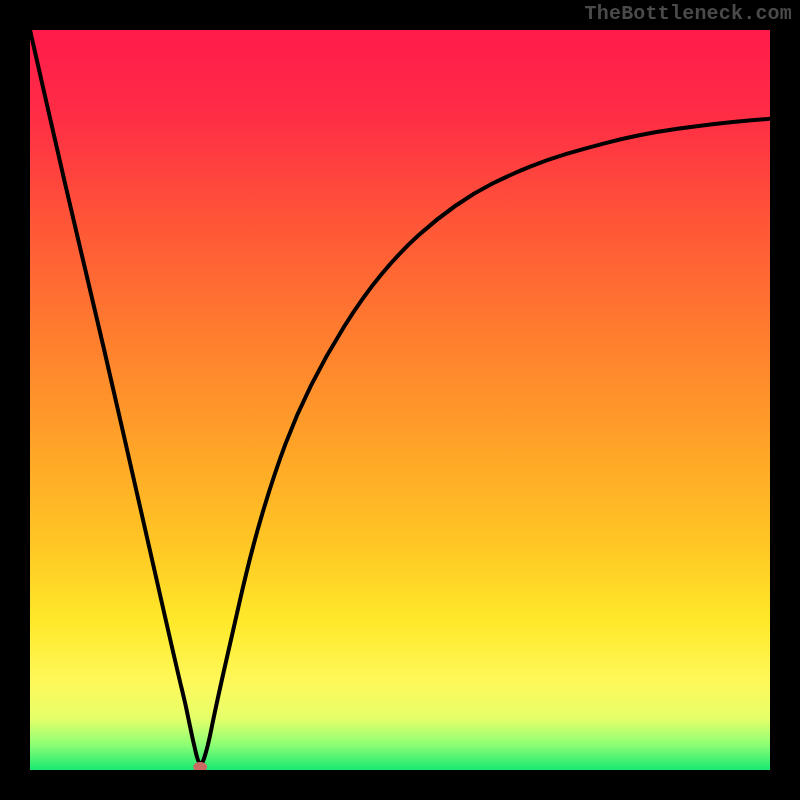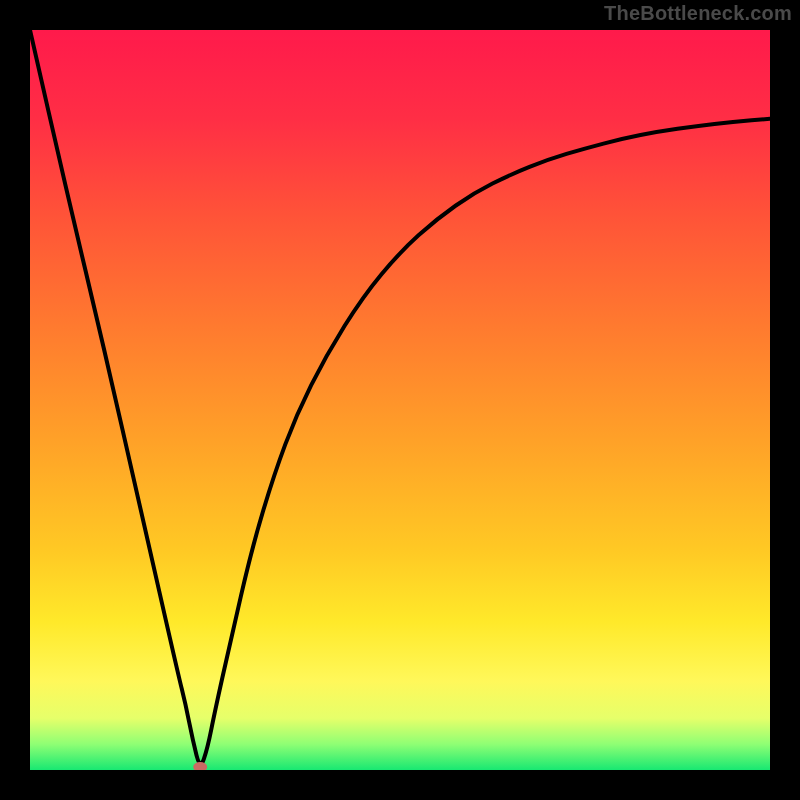--- a/index.html
+++ b/index.html
@@ -9,20 +9,21 @@
     height: 800px;
     overflow: hidden;
     background: #000;
     font-family: Arial, Helvetica, sans-serif;
   }
   .frame {
     position: relative;
     width: 800px;
     height: 800px;
     background: #000;
+    font-family: Liberation Mono, monospace;
   }
   .watermark {
     position: absolute;
     top: 2px;
     right: 8px;
     color: #4a4a4a;
     font-size: 20px;
     font-weight: 600;
     z-index: 10;
     letter-spacing: 0.2px;

